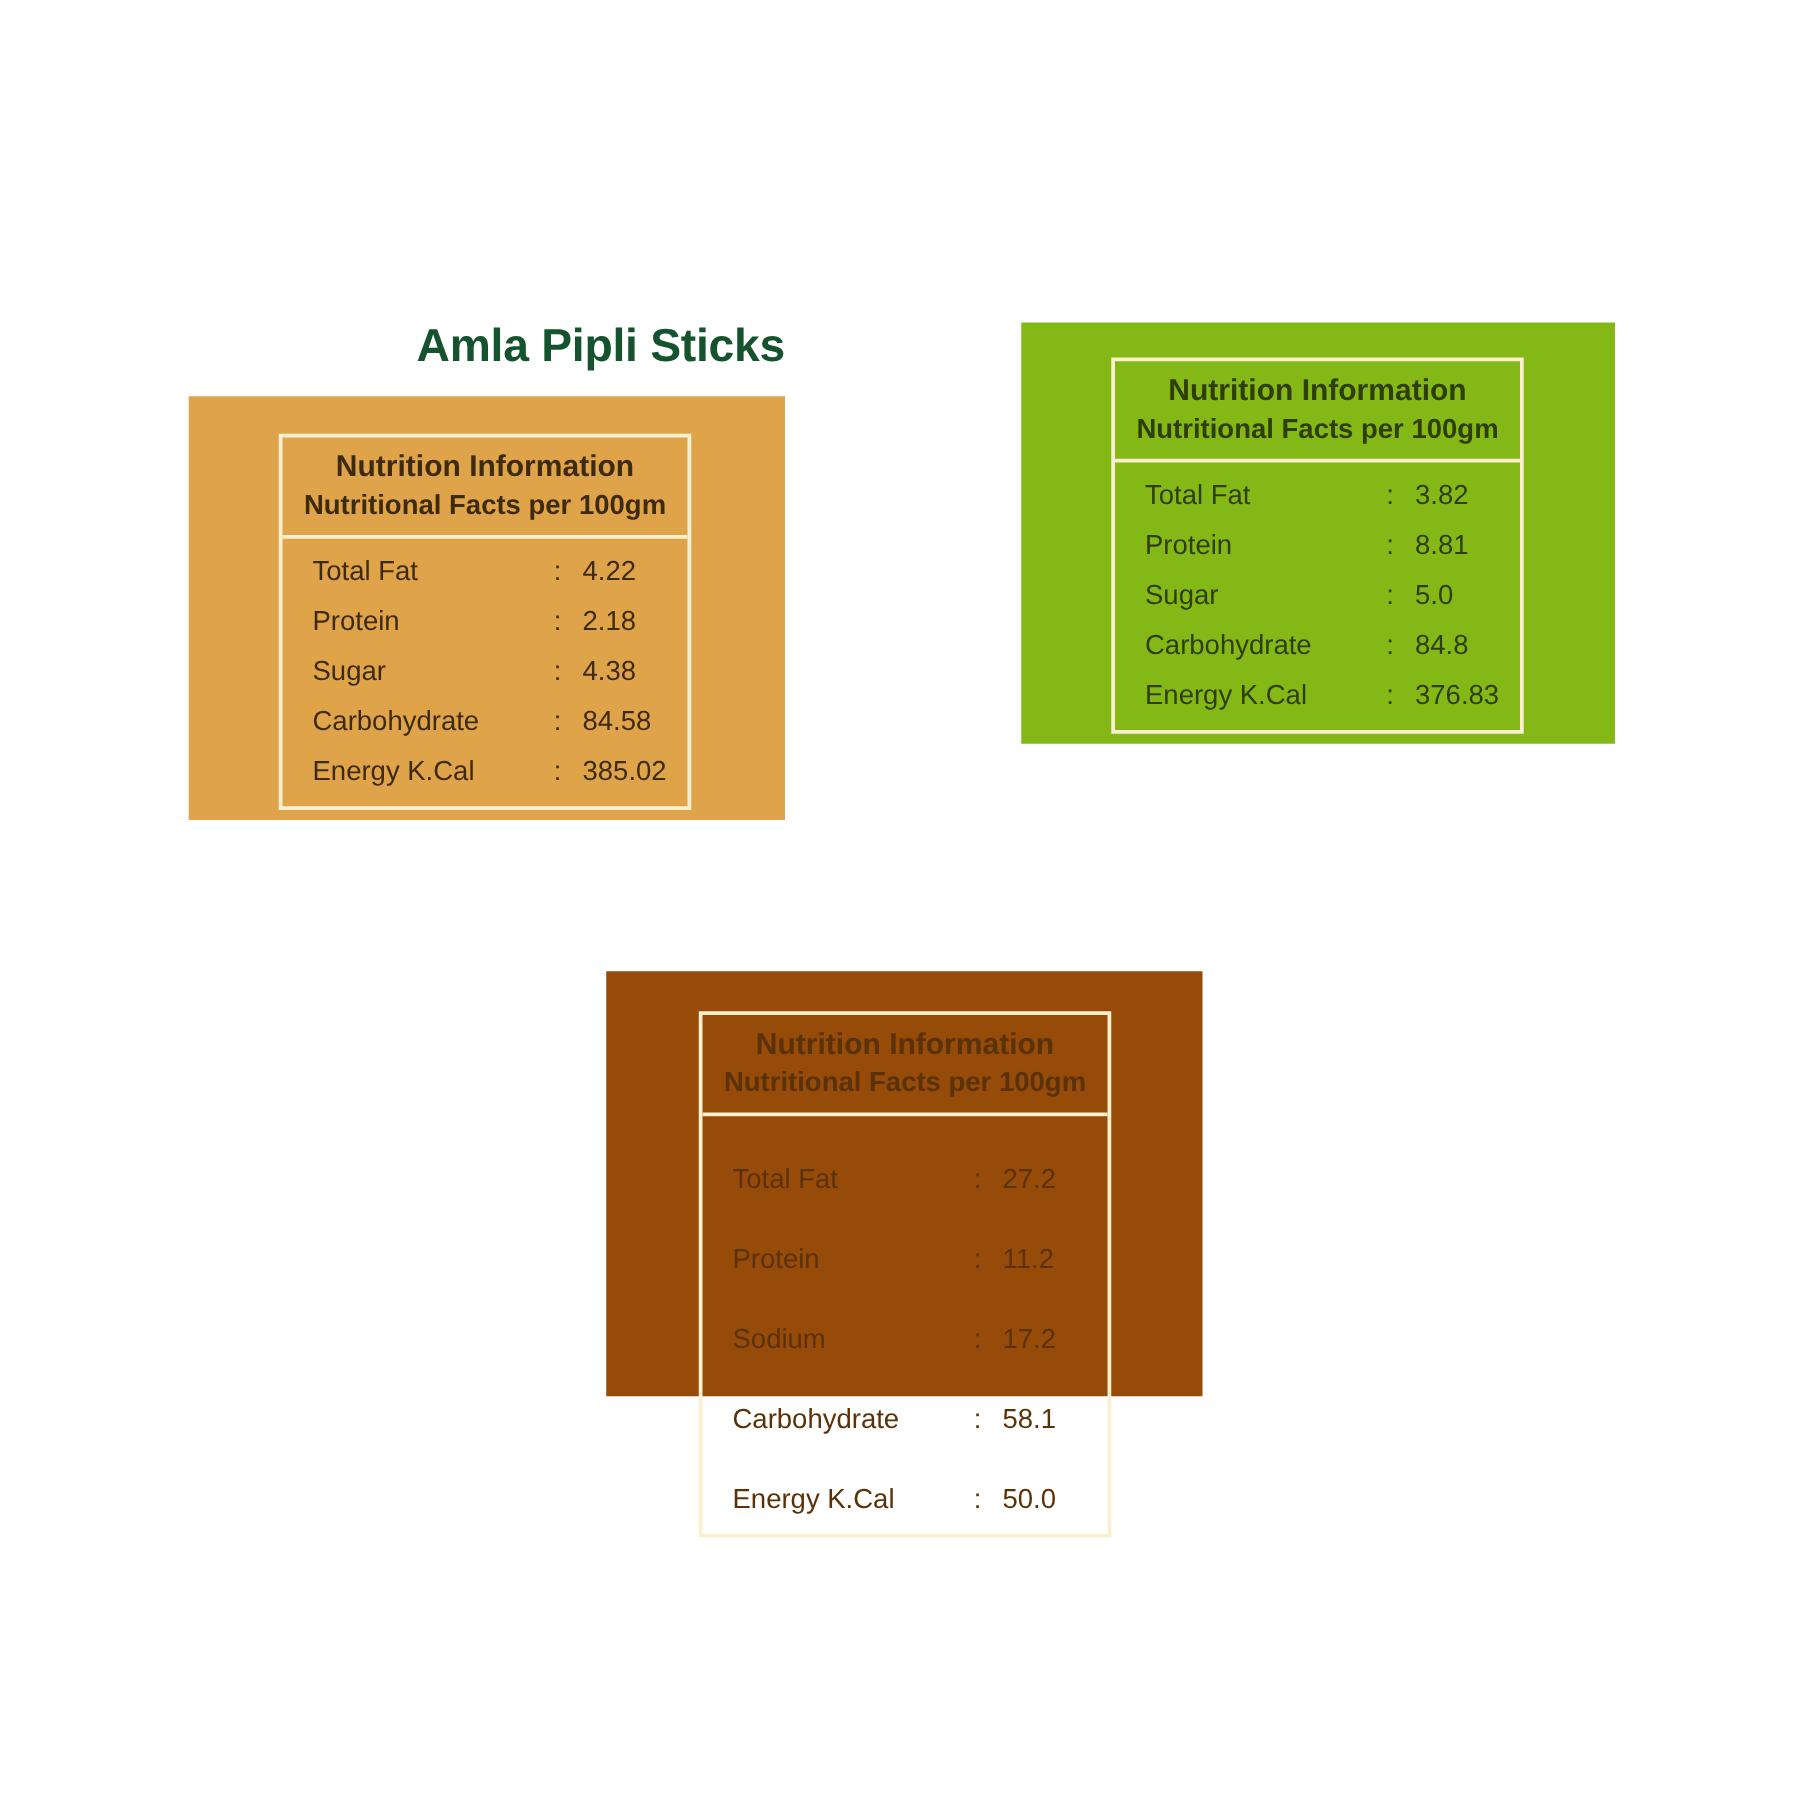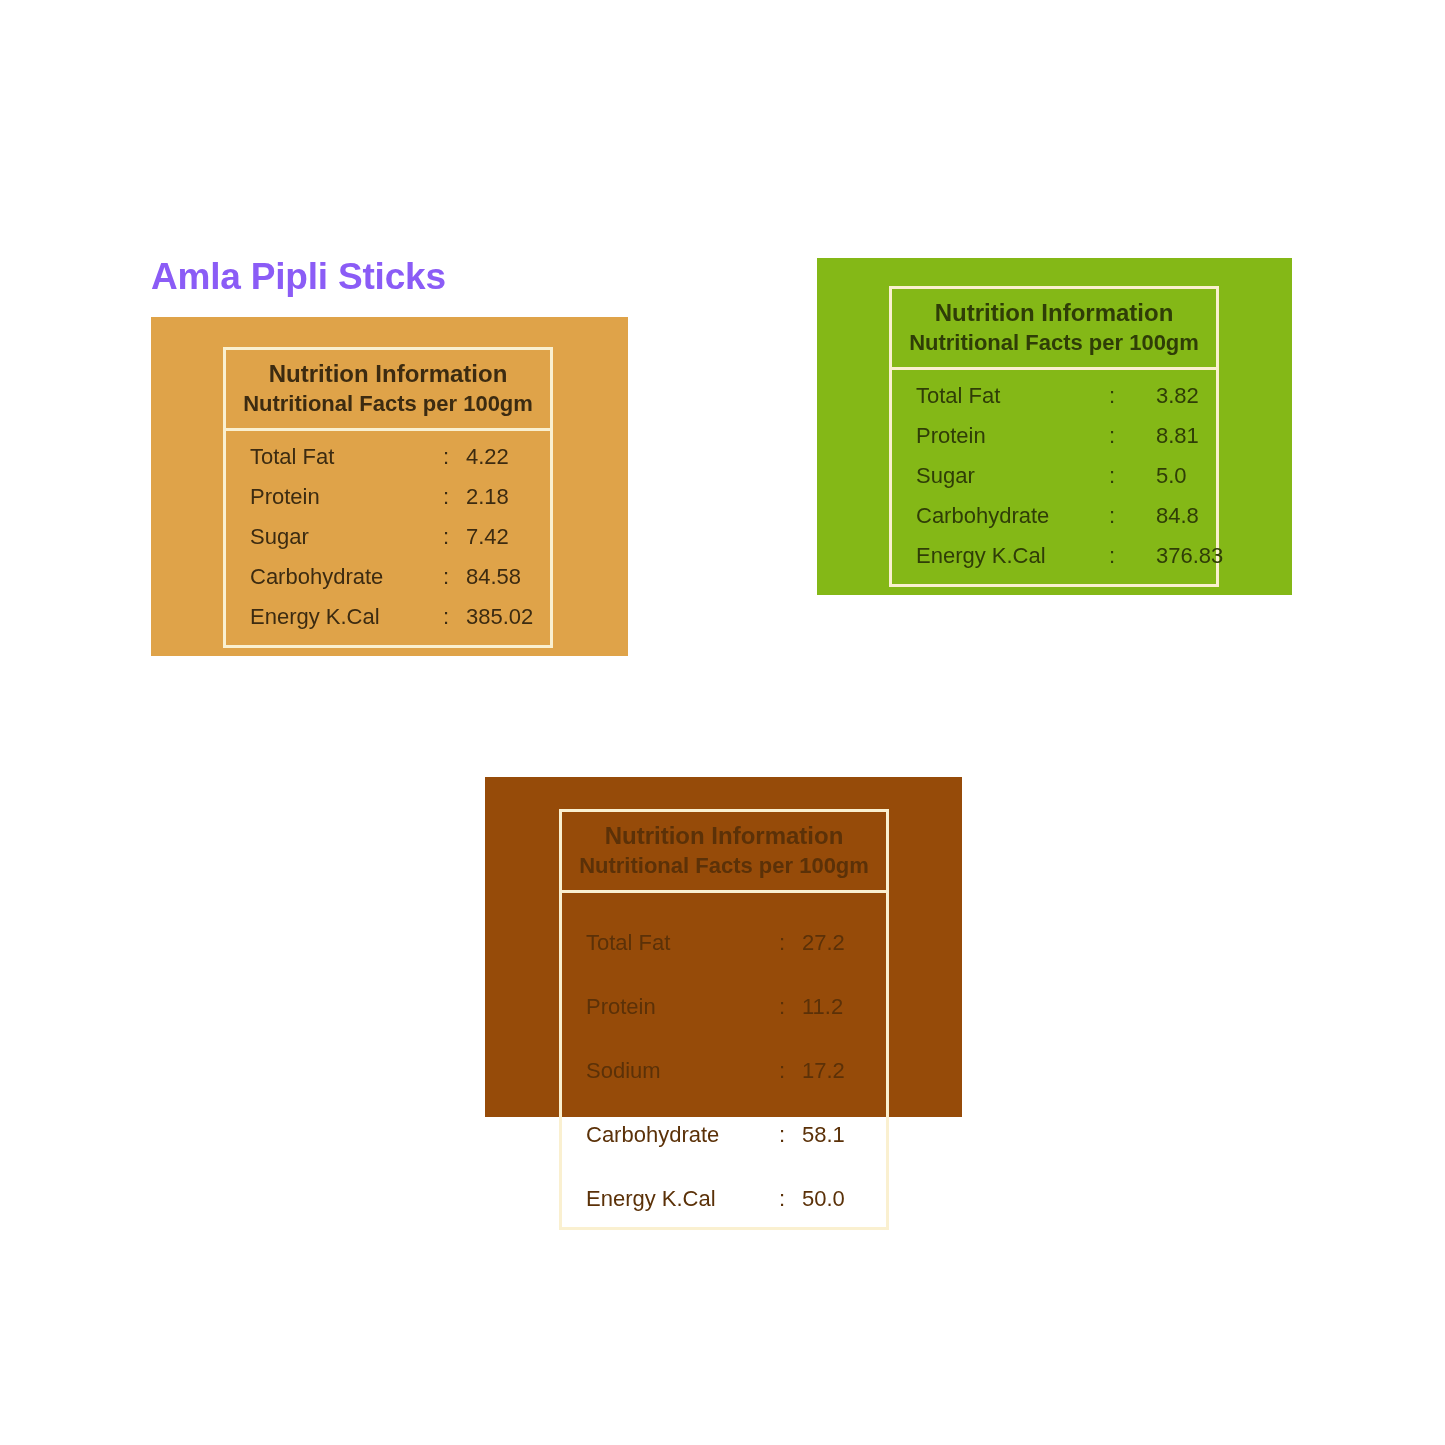--- a/index.html
+++ b/index.html
@@ -20,24 +20,24 @@
     width: 1445px;
     height: 1445px;
   }
 
   
   .product {
     position: absolute;
   }
 
   .product-title {
-    text-align: left;
+    text-align: right;
     font-weight: bold;
     font-size: 37px;
-    color: #8b5cf6;
+    color: #14532d;
     letter-spacing: -0.2px;
     line-height: 1;
     margin: 0 0 22px 0;
     white-space: nowrap;
   }
 
   .card {
     box-sizing: border-box;
     position: relative;
   }
@@ -133,21 +133,21 @@
     background: #84b817;
   }
   #card-masala-amla .nutri-table {
     left: 72px;
     top: 28px;
     width: 330px;
     color: #2f3d07;
   }
   #card-masala-amla .cell-label { width: 176px; padding-left: 24px; }
   #card-masala-amla .cell-colon { width: 40px; }
-  #card-masala-amla .cell-value { padding-right: 32px; text-align: left; margin-left: 24px; }
+  #card-masala-amla .cell-value { padding-right: 32px; text-align: left; }
 
   
   #product-hing-goli {
     left: 485px;
     top: 777px;
     width: 477px;
   }
   #card-hing-goli {
     width: 477px;
     height: 340px;
@@ -191,21 +191,21 @@
 
           <div class="nutri-row">
             <span class="cell-label">Protein</span>
             <span class="cell-colon">:</span>
             <span class="cell-value">2.18</span>
           </div>
 
           <div class="nutri-row">
             <span class="cell-label">Sugar</span>
             <span class="cell-colon">:</span>
-            <span class="cell-value">7.42</span>
+            <span class="cell-value">4.38</span>
           </div>
 
           <div class="nutri-row">
             <span class="cell-label">Carbohydrate</span>
             <span class="cell-colon">:</span>
             <span class="cell-value">84.58</span>
           </div>
 
           <div class="nutri-row">
             <span class="cell-label">Energy K.Cal</span>

